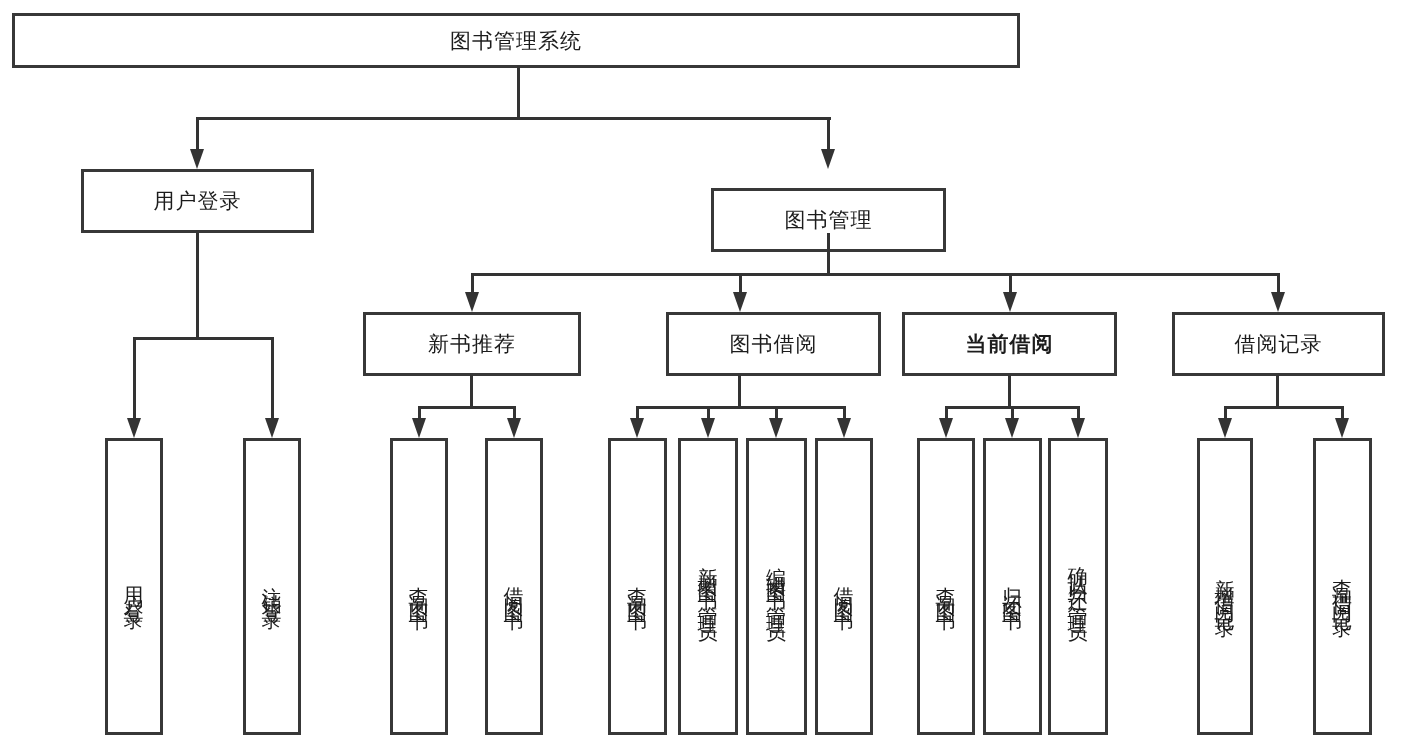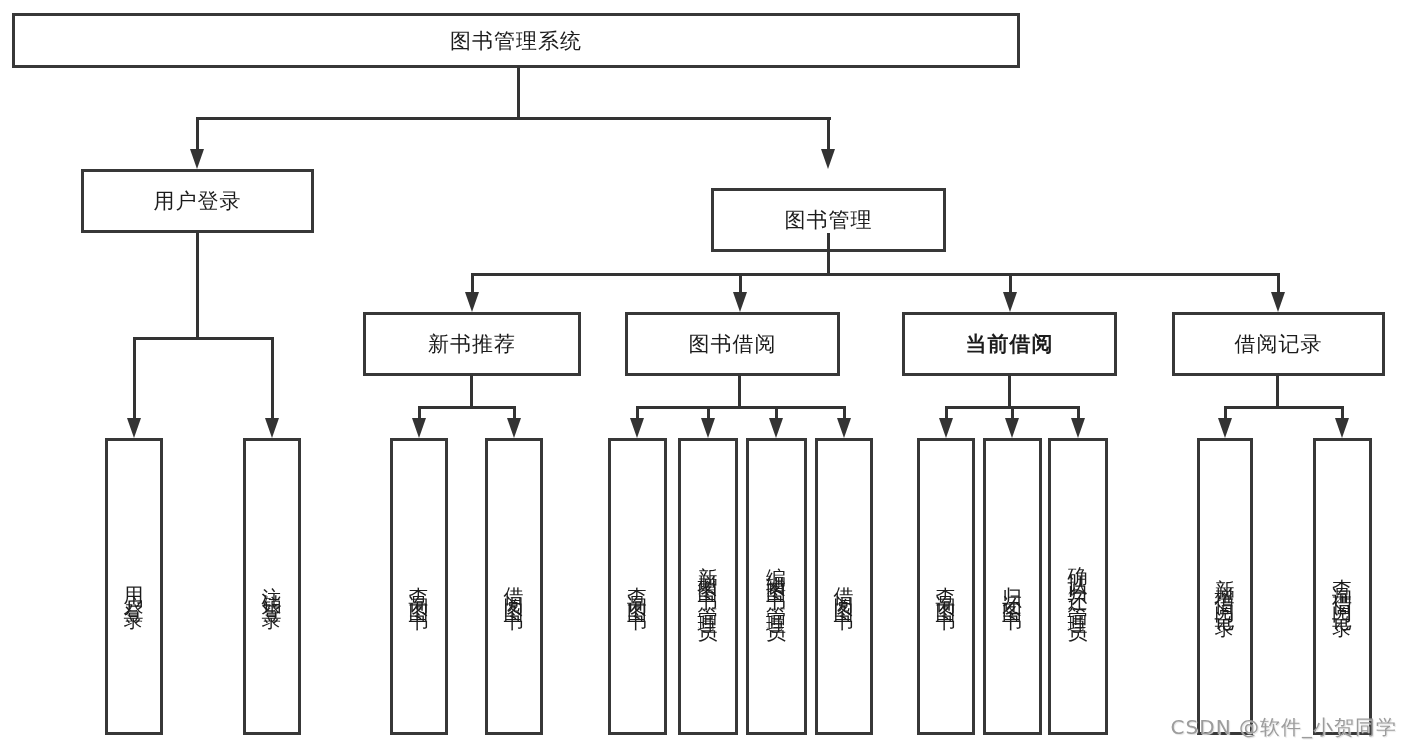--- a/index.html
+++ b/index.html
@@ -78,21 +78,21 @@
   <div class="v" style="left:471px;top:273px;height:22px;"></div>
   <div class="tri" style="left:465px;top:292px;"></div>
   <div class="v" style="left:739px;top:273px;height:22px;"></div>
   <div class="tri" style="left:733px;top:292px;"></div>
   <div class="v" style="left:1009px;top:273px;height:22px;"></div>
   <div class="tri" style="left:1003px;top:292px;"></div>
   <div class="v" style="left:1277px;top:273px;height:22px;"></div>
   <div class="tri" style="left:1271px;top:292px;"></div>
 
   <div class="box" style="left:363px;top:312px;width:218px;height:64px;">新书推荐</div>
-  <div class="box" style="left:625px;top:312px;width:215px;height:64px;">图书借阅</div>
+  <div class="box" style="left:666px;top:312px;width:215px;height:64px;">图书借阅</div>
   <div class="box" style="left:902px;top:312px;width:215px;height:64px;font-weight:bold;">当前借阅</div>
   <div class="box" style="left:1172px;top:312px;width:213px;height:64px;">借阅记录</div>
 
   <div class="v" style="left:470px;top:375px;height:33px;"></div>
   <div class="h" style="left:418px;top:406px;width:98px;"></div>
   <div class="v" style="left:418px;top:406px;height:14px;"></div>
   <div class="tri" style="left:412px;top:418px;"></div>
   <div class="v" style="left:513px;top:406px;height:14px;"></div>
   <div class="tri" style="left:507px;top:418px;"></div>
 
@@ -134,15 +134,14 @@
   <div class="box vbox" style="left:746px;top:438px;width:61px;height:297px;">编辑图书（管理员）</div>
   <div class="box vbox" style="left:815px;top:438px;width:58px;height:297px;">借阅图书</div>
 
   <div class="box vbox" style="left:917px;top:438px;width:58px;height:297px;">查询图书</div>
   <div class="box vbox" style="left:983px;top:438px;width:59px;height:297px;">归还图书</div>
   <div class="box vbox" style="left:1048px;top:438px;width:60px;height:297px;">确认归还（管理员）</div>
 
   <div class="box vbox" style="left:1197px;top:438px;width:56px;height:297px;">新增借阅记录</div>
   <div class="box vbox" style="left:1313px;top:438px;width:59px;height:297px;">查询借阅记录</div>
 
-  <div class="watermark">CSDN @软件_小贺同学</div>
 
 </div>
 
 </body></html>

